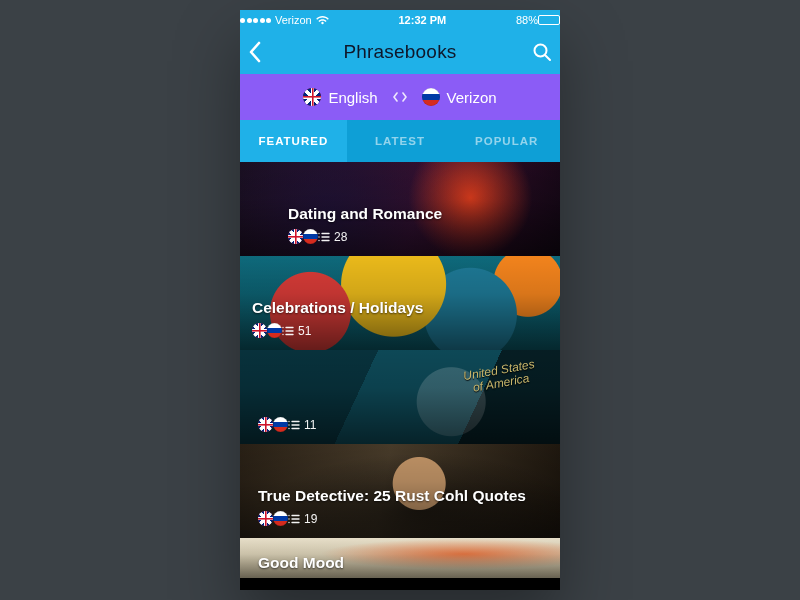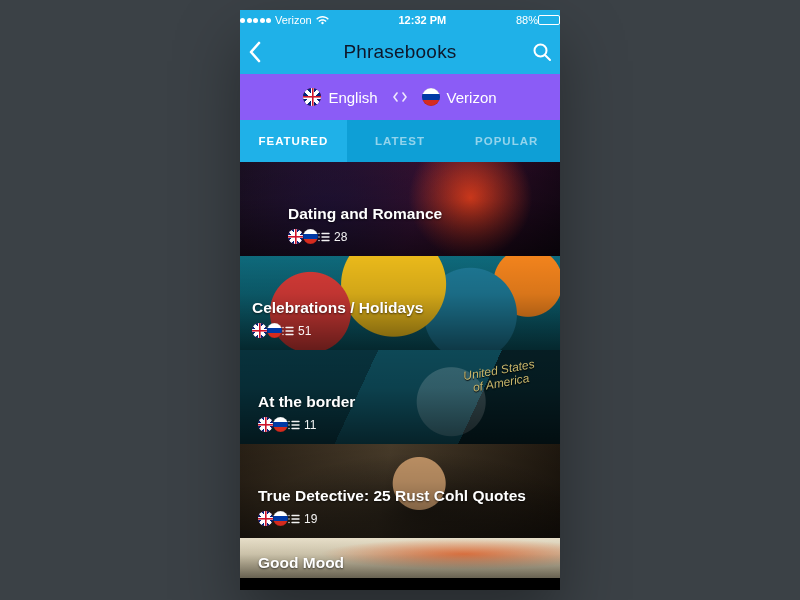--- a/index.html
+++ b/index.html
@@ -280,21 +280,20 @@
             </span>
           <span>51</span>
         </span>
       </div>
     </div>
 
     <div class="row bg3">
       <div class="passport">
         <span>United States</span><br><span>of America</span>
       </div>
-      <div class="title">At the border</div>
       <div class="meta">
         <span class="flag sm flag-uk"></span>
         <span class="flag sm flag-ru"></span>
         <span class="count">
           <span class="listicon">
               <svg width="12" height="10" viewBox="0 0 12 10">
                 <g stroke="#fff" stroke-width="1.4" stroke-linecap="round">
                   <line x1="1" y1="1.5" x2="1" y2="1.5"></line>
                   <line x1="4" y1="1.5" x2="11" y2="1.5"></line>
                   <line x1="1" y1="5" x2="1" y2="5"></line>

